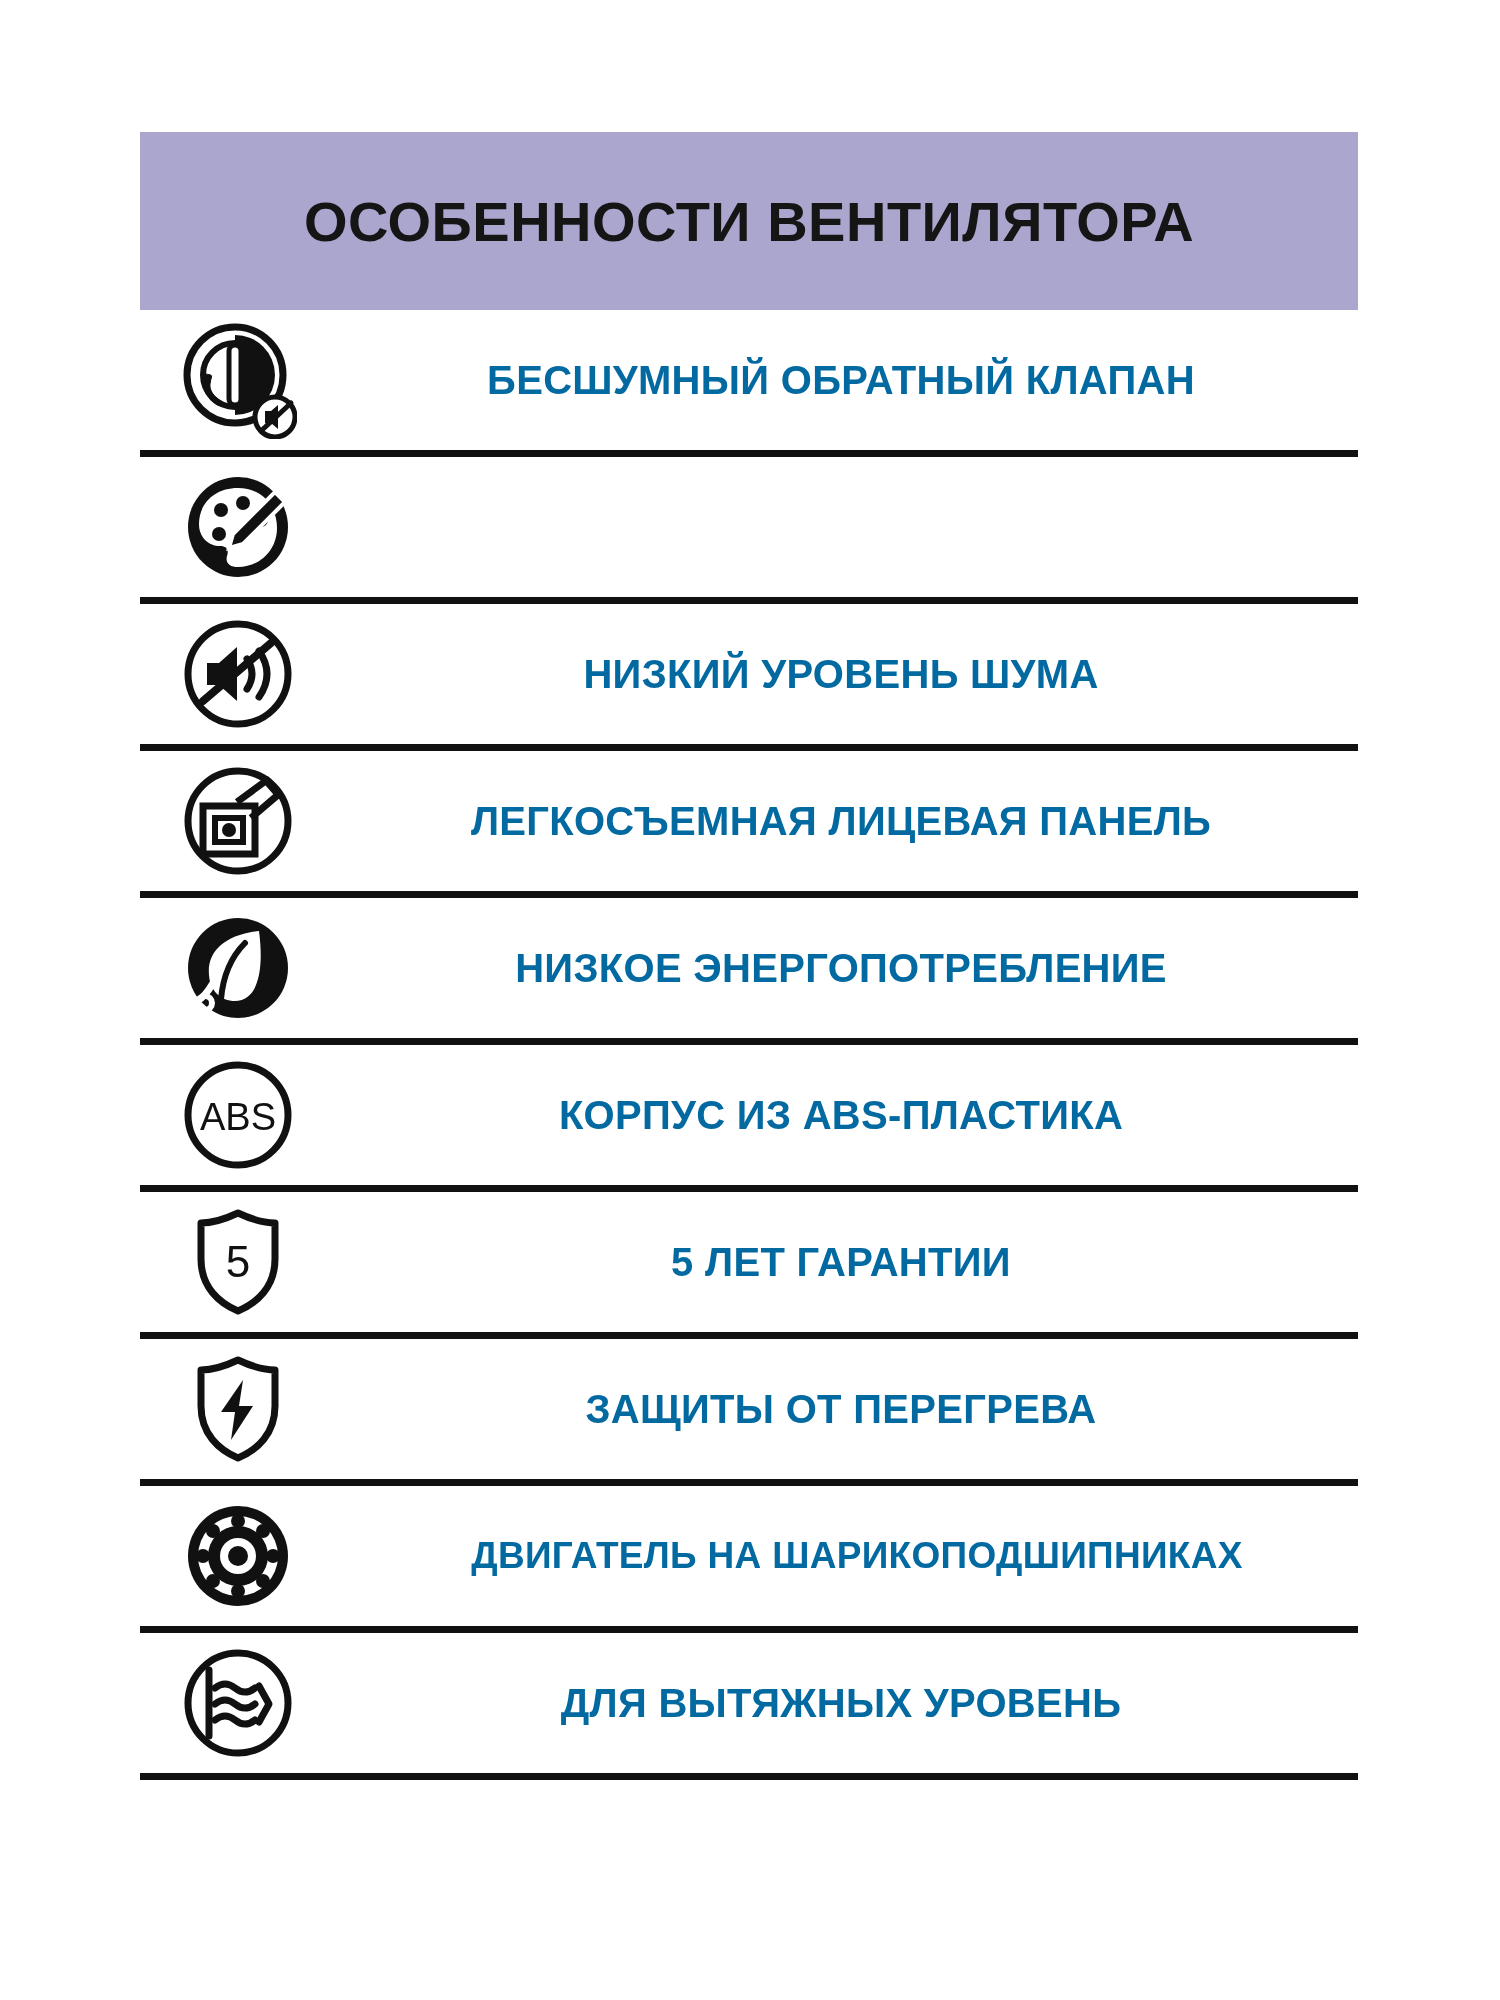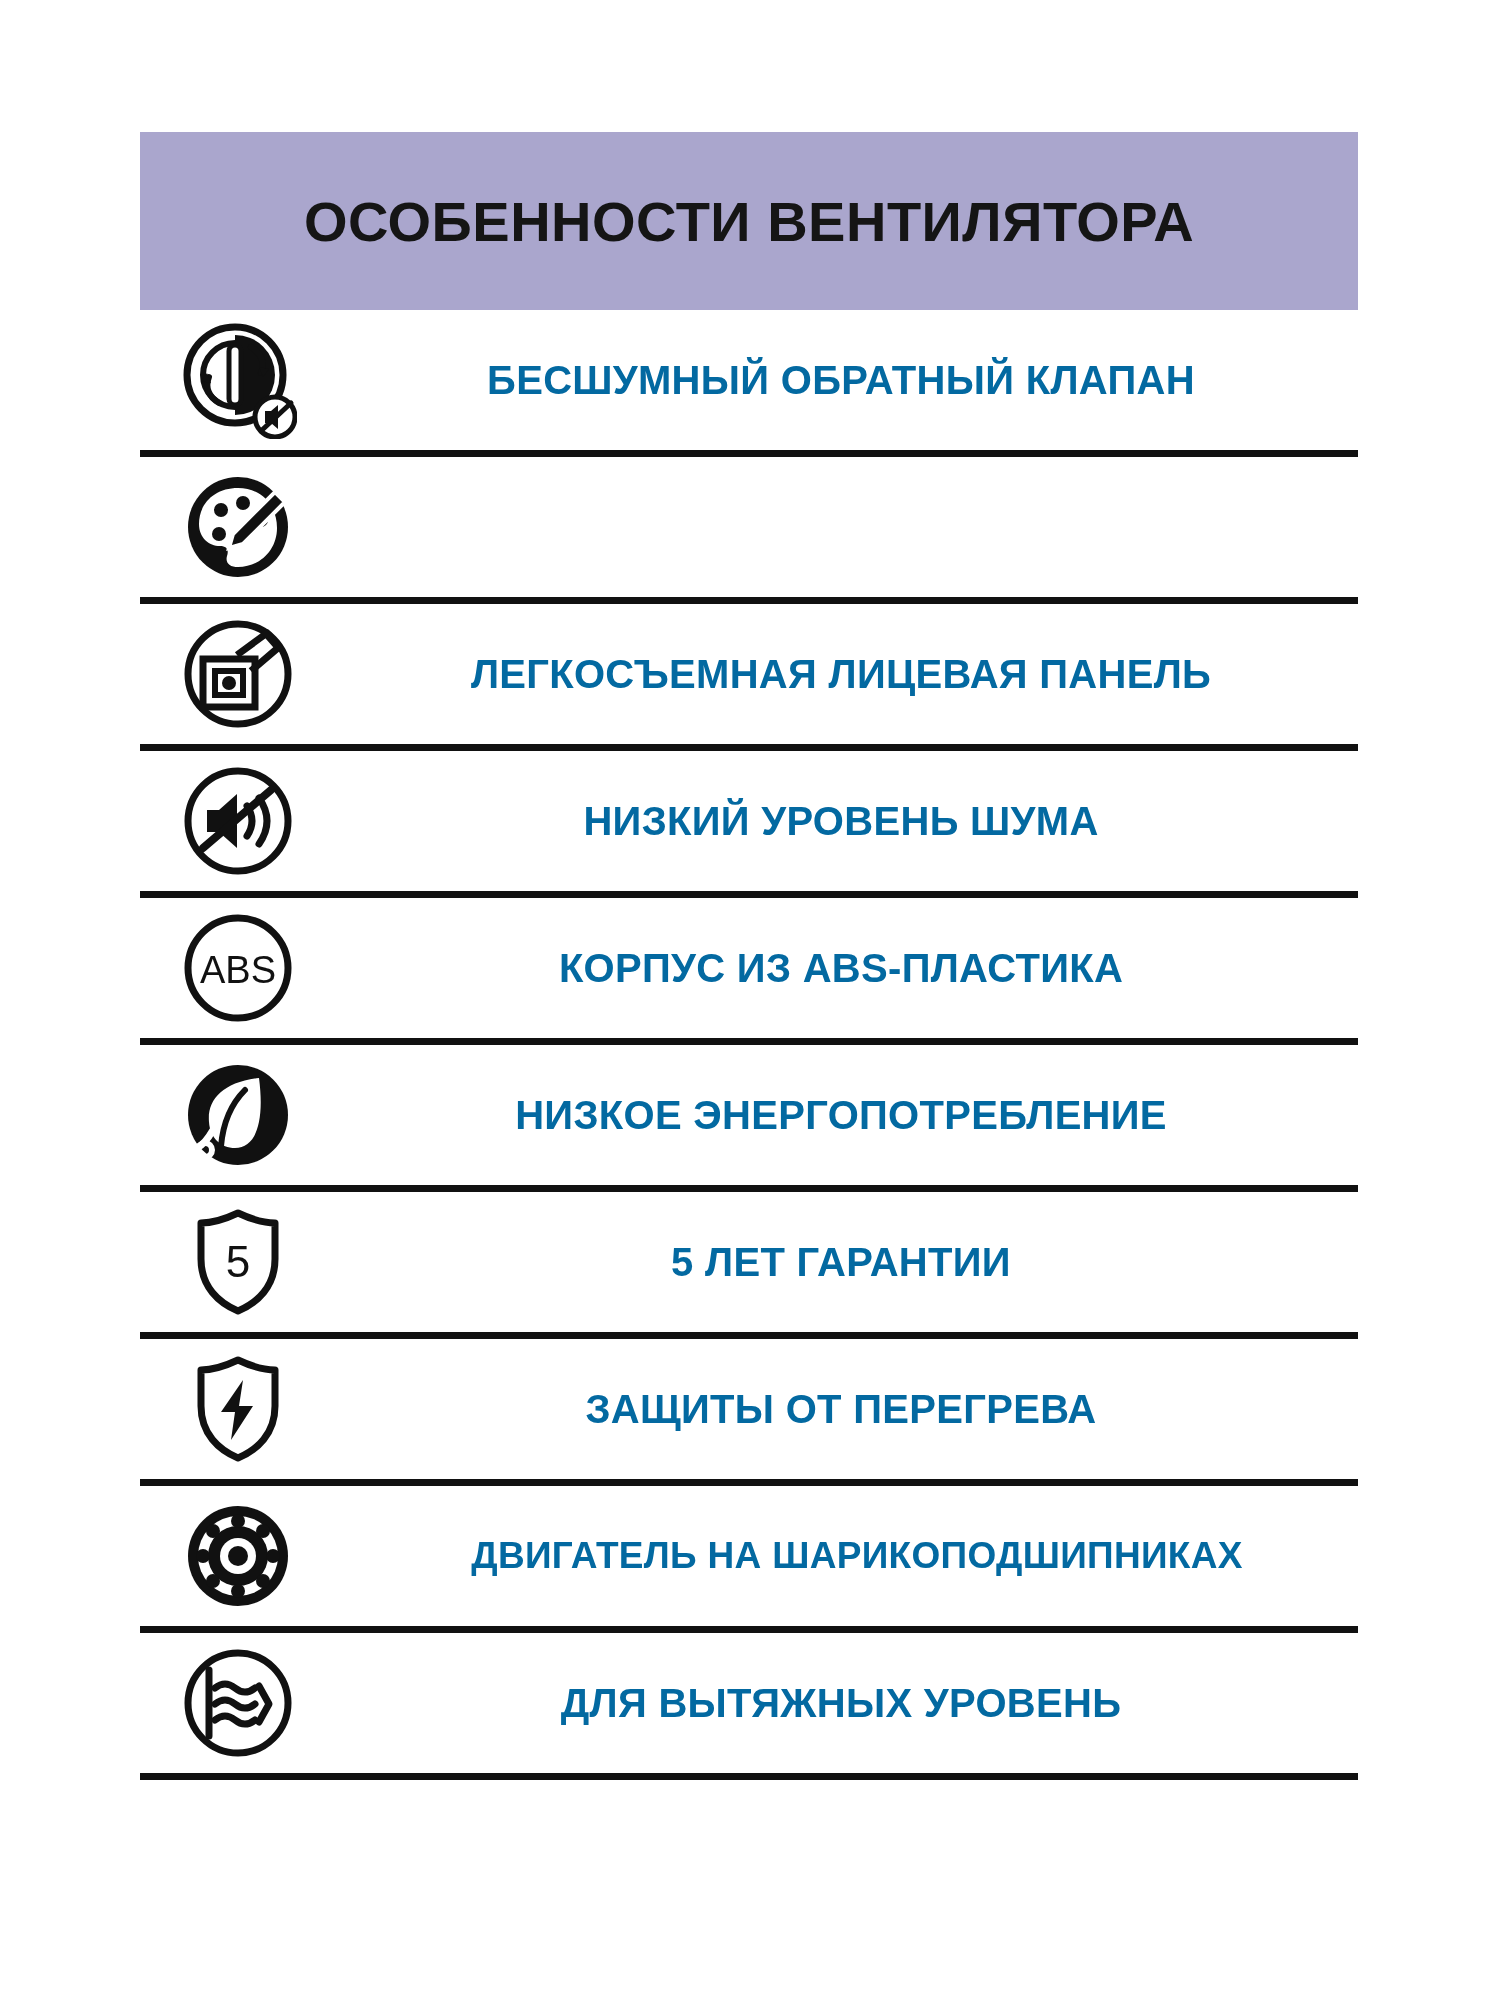--- a/index.html
+++ b/index.html
@@ -125,71 +125,71 @@
             <circle cx="40" cy="66" r="7" fill="#111"></circle>
             <path d="M96 24 l10 10 l-42 42 l-14 4 l4 -14 z" fill="#111" stroke="#fff" stroke-width="4"></path>
           </svg>
         </div>
       </div>
 
       <div class="row">
         <div class="icon-cell">
           <svg width="118" height="118" viewBox="0 0 118 118">
             <circle cx="59" cy="59" r="50" fill="none" stroke="#111" stroke-width="7"></circle>
+            <path d="M28 48 h12 l18 -16 v54 l-18 -16 h-12 z" fill="#111"></path>
+            <path d="M68 44 q10 15 0 30" fill="none" stroke="#111" stroke-width="7" stroke-linecap="round"></path>
+            <path d="M80 36 q16 23 0 46" fill="none" stroke="#111" stroke-width="7" stroke-linecap="round"></path>
+            <path d="M24 86 L92 28" stroke="#111" stroke-width="8" stroke-linecap="round"></path>
+          </svg>
+        </div>
+        <div class="label-cell">
+          <div class="label">НИЗКИЙ УРОВЕНЬ ШУМА</div>
+        </div>
+      </div>
+
+      <div class="row">
+        <div class="icon-cell">
+          <svg width="118" height="118" viewBox="0 0 118 118">
+            <circle cx="59" cy="59" r="50" fill="none" stroke="#111" stroke-width="7"></circle>
             <rect x="24" y="44" width="52" height="48" fill="none" stroke="#111" stroke-width="7"></rect>
             <rect x="36" y="56" width="28" height="24" fill="none" stroke="#111" stroke-width="6"></rect>
             <circle cx="50" cy="68" r="7" fill="#111"></circle>
             <path d="M58 40 l30 -22 l12 14 l-28 24" fill="none" stroke="#111" stroke-width="7" stroke-linejoin="round"></path>
             <path d="M84 16 l14 16" stroke="#111" stroke-width="6"></path>
           </svg>
         </div>
         <div class="label-cell">
           <div class="label">ЛЕГКОСЪЕМНАЯ ЛИЦЕВАЯ ПАНЕЛЬ</div>
         </div>
       </div>
 
       <div class="row">
         <div class="icon-cell">
           <svg width="118" height="118" viewBox="0 0 118 118">
-            <circle cx="59" cy="59" r="50" fill="none" stroke="#111" stroke-width="7"></circle>
-            <path d="M28 48 h12 l18 -16 v54 l-18 -16 h-12 z" fill="#111"></path>
-            <path d="M68 44 q10 15 0 30" fill="none" stroke="#111" stroke-width="7" stroke-linecap="round"></path>
-            <path d="M80 36 q16 23 0 46" fill="none" stroke="#111" stroke-width="7" stroke-linecap="round"></path>
-            <path d="M24 86 L92 28" stroke="#111" stroke-width="8" stroke-linecap="round"></path>
-          </svg>
-        </div>
-        <div class="label-cell">
-          <div class="label">НИЗКИЙ УРОВЕНЬ ШУМА</div>
-        </div>
-      </div>
-
-      <div class="row">
-        <div class="icon-cell">
-          <svg width="118" height="118" viewBox="0 0 118 118">
-            <circle cx="59" cy="59" r="50" fill="none" stroke="#111" stroke-width="7"></circle>
-            <text x="59" y="74" text-anchor="middle" font-family="Liberation Sans, sans-serif" font-size="38" fill="#111">ABS</text>
-          </svg>
-        </div>
-        <div class="label-cell">
-          <div class="label">КОРПУС ИЗ ABS-ПЛАСТИКА</div>
-        </div>
-      </div>
-
-      <div class="row">
-        <div class="icon-cell">
-          <svg width="118" height="118" viewBox="0 0 118 118">
             <circle cx="59" cy="59" r="50" fill="#111"></circle>
             <path d="M80 22 C44 26 28 44 30 66 c1 16 12 26 26 26 c20 0 30 -24 24 -70 Z" fill="#fff"></path>
             <path d="M66 34 c-14 14 -22 34 -24 56" fill="none" stroke="#111" stroke-width="6" stroke-linecap="round"></path>
             <path d="M34 74 q-8 14 -16 18" fill="none" stroke="#fff" stroke-width="7" stroke-linecap="round"></path>
             <circle cx="26" cy="94" r="7" fill="none" stroke="#fff" stroke-width="6"></circle>
           </svg>
         </div>
         <div class="label-cell">
           <div class="label">НИЗКОЕ ЭНЕРГОПОТРЕБЛЕНИЕ</div>
+        </div>
+      </div>
+
+      <div class="row">
+        <div class="icon-cell">
+          <svg width="118" height="118" viewBox="0 0 118 118">
+            <circle cx="59" cy="59" r="50" fill="none" stroke="#111" stroke-width="7"></circle>
+            <text x="59" y="74" text-anchor="middle" font-family="Liberation Sans, sans-serif" font-size="38" fill="#111">ABS</text>
+          </svg>
+        </div>
+        <div class="label-cell">
+          <div class="label">КОРПУС ИЗ ABS-ПЛАСТИКА</div>
         </div>
       </div>
 
       <div class="row">
         <div class="icon-cell">
           <svg width="118" height="118" viewBox="0 0 118 118">
             <path d="M59 10 C42 18 28 20 22 20 v36 c0 28 18 44 37 52 c19 -8 37 -24 37 -52 V20 c-6 0 -20 -2 -37 -10 Z" fill="none" stroke="#111" stroke-width="7" stroke-linejoin="round"></path>
             <text x="59" y="74" text-anchor="middle" font-family="Liberation Sans, sans-serif" font-size="44" fill="#111">5</text>
           </svg>
         </div>

